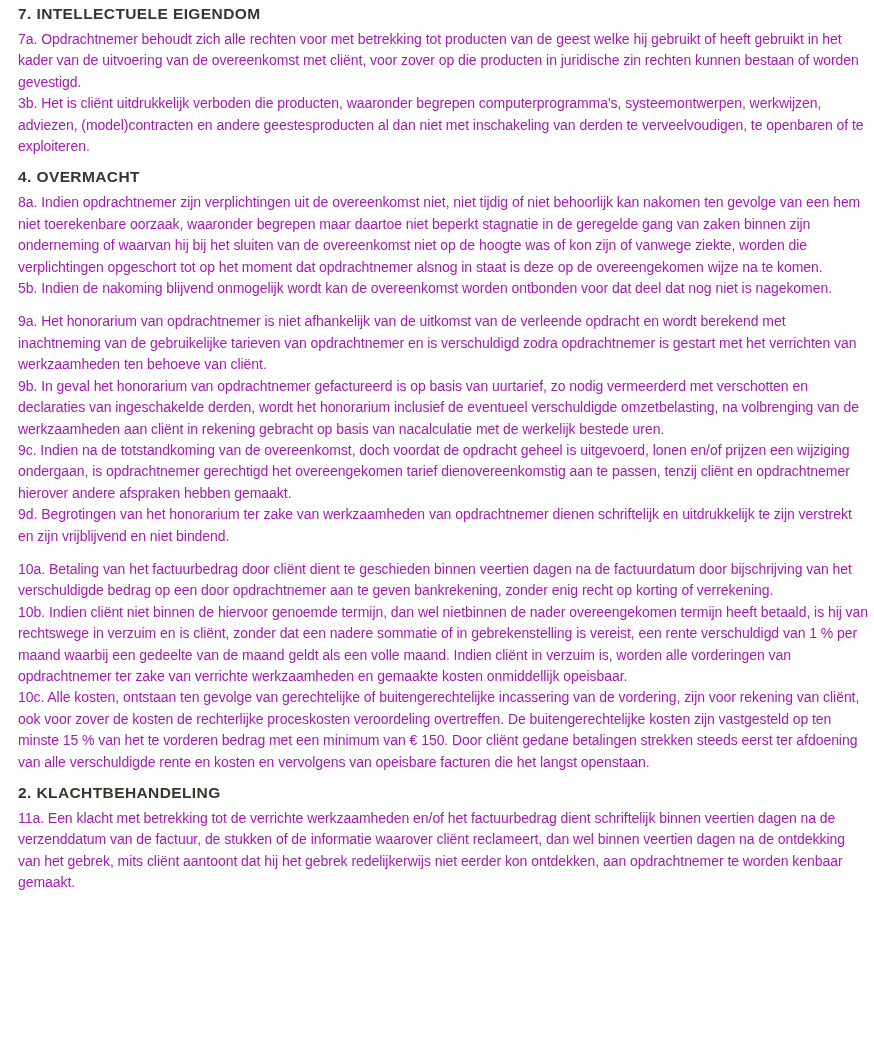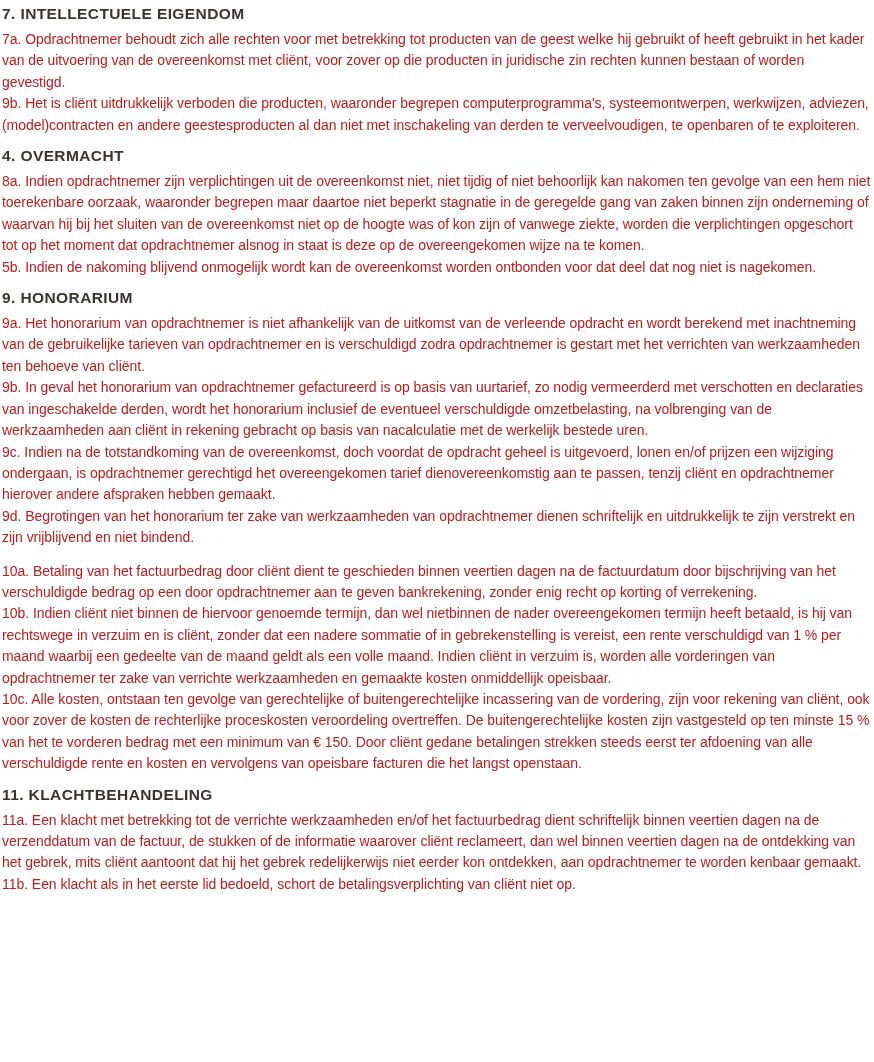--- a/index.html
+++ b/index.html
@@ -12,71 +12,69 @@
     height: 1062px;
     overflow: hidden;
     font-family: "Liberation Sans", sans-serif;
   }
   .doc {
     box-sizing: border-box;
     width: 874px;
     padding: 6px 3px 0 2px;
   }
   .section {
-    margin: 0 0 12px 0;
+    margin: 0 0 12px 16px;
   }
   .section:last-child {
     margin-bottom: 0;
   }
   .section h2 {
     margin: 0 0 7px 0;
     font-size: 15.5px;
     line-height: 16px;
     font-weight: bold;
     letter-spacing: 0.4px;
     color: #3a342e;
   }
   .section p {
     margin: 0;
     font-size: 14px;
     line-height: 21.4px;
     letter-spacing: -0.05px;
-    color: #b91c1c;
+    color: #a21caf;
   }
 </style>
 </head>
 <body>
 
 <div class="doc">
 
   <div class="section">
     <h2>7. INTELLECTUELE EIGENDOM</h2>
     <p>7a. Opdrachtnemer behoudt zich alle rechten voor met betrekking tot producten van de geest welke hij gebruikt of heeft gebruikt in het kader van de uitvoering van de overeenkomst met cliënt, voor zover op die producten in juridische zin rechten kunnen bestaan of worden gevestigd.</p>
-    <p>9b. Het is cliënt uitdrukkelijk verboden die producten, waaronder begrepen computerprogramma's, systeemontwerpen, werkwijzen, adviezen, (model)contracten en andere geestesproducten al dan niet met inschakeling van derden te verveelvoudigen, te openbaren of te exploiteren.</p>
+    <p>3b. Het is cliënt uitdrukkelijk verboden die producten, waaronder begrepen computerprogramma's, systeemontwerpen, werkwijzen, adviezen, (model)contracten en andere geestesproducten al dan niet met inschakeling van derden te verveelvoudigen, te openbaren of te exploiteren.</p>
   </div>
 
   <div class="section">
     <h2>4. OVERMACHT</h2>
     <p>8a. Indien opdrachtnemer zijn verplichtingen uit de overeenkomst niet, niet tijdig of niet behoorlijk kan nakomen ten gevolge van een hem niet toerekenbare oorzaak, waaronder begrepen maar daartoe niet beperkt stagnatie in de geregelde gang van zaken binnen zijn onderneming of waarvan hij bij het sluiten van de overeenkomst niet op de hoogte was of kon zijn of vanwege ziekte, worden die verplichtingen opgeschort tot op het moment dat opdrachtnemer alsnog in staat is deze op de overeengekomen wijze na te komen.</p>
     <p>5b. Indien de nakoming blijvend onmogelijk wordt kan de overeenkomst worden ontbonden voor dat deel dat nog niet is nagekomen.</p>
   </div>
 
   <div class="section">
-    <h2>9. HONORARIUM</h2>
     <p>9a. Het honorarium van opdrachtnemer is niet afhankelijk van de uitkomst van de verleende opdracht en wordt berekend met inachtneming van de gebruikelijke tarieven van opdrachtnemer en is verschuldigd zodra opdrachtnemer is gestart met het verrichten van werkzaamheden ten behoeve van cliënt.</p>
     <p>9b. In geval het honorarium van opdrachtnemer gefactureerd is op basis van uurtarief, zo nodig vermeerderd met verschotten en declaraties van ingeschakelde derden, wordt het honorarium inclusief de eventueel verschuldigde omzetbelasting, na volbrenging van de werkzaamheden aan cliënt in rekening gebracht op basis van nacalculatie met de werkelijk bestede uren.</p>
     <p>9c. Indien na de totstandkoming van de overeenkomst, doch voordat de opdracht geheel is uitgevoerd, lonen en/of prijzen een wijziging ondergaan, is opdrachtnemer gerechtigd het overeengekomen tarief dienovereenkomstig aan te passen, tenzij cliënt en opdrachtnemer hierover andere afspraken hebben gemaakt.</p>
     <p>9d. Begrotingen van het honorarium ter zake van werkzaamheden van opdrachtnemer dienen schriftelijk en uitdrukkelijk te zijn verstrekt en zijn vrijblijvend en niet bindend.</p>
   </div>
 
   <div class="section">
     <p>10a. Betaling van het factuurbedrag door cliënt dient te geschieden binnen veertien dagen na de factuurdatum door bijschrijving van het verschuldigde bedrag op een door opdrachtnemer aan te geven bankrekening, zonder enig recht op korting of verrekening.</p>
     <p>10b. Indien cliënt niet binnen de hiervoor genoemde termijn, dan wel nietbinnen de nader overeengekomen termijn heeft betaald, is hij van rechtswege in verzuim en is cliënt, zonder dat een nadere sommatie of in gebrekenstelling is vereist, een rente verschuldigd van 1 % per maand waarbij een gedeelte van de maand geldt als een volle maand. Indien cliënt in verzuim is, worden alle vorderingen van opdrachtnemer ter zake van verrichte werkzaamheden en gemaakte kosten onmiddellijk opeisbaar.</p>
     <p>10c. Alle kosten, ontstaan ten gevolge van gerechtelijke of buitengerechtelijke incassering van de vordering, zijn voor rekening van cliënt, ook voor zover de kosten de rechterlijke proceskosten veroordeling overtreffen. De buitengerechtelijke kosten zijn vastgesteld op ten minste 15 % van het te vorderen bedrag met een minimum van € 150. Door cliënt gedane betalingen strekken steeds eerst ter afdoening van alle verschuldigde rente en kosten en vervolgens van opeisbare facturen die het langst openstaan.</p>
   </div>
 
   <div class="section">
-    <h2>11. KLACHTBEHANDELING</h2>
+    <h2>2. KLACHTBEHANDELING</h2>
     <p>11a. Een klacht met betrekking tot de verrichte werkzaamheden en/of het factuurbedrag dient schriftelijk binnen veertien dagen na de verzenddatum van de factuur, de stukken of de informatie waarover cliënt reclameert, dan wel binnen veertien dagen na de ontdekking van het gebrek, mits cliënt aantoont dat hij het gebrek redelijkerwijs niet eerder kon ontdekken, aan opdrachtnemer te worden kenbaar gemaakt.</p>
-    <p>11b. Een klacht als in het eerste lid bedoeld, schort de betalingsverplichting van cliënt niet op.</p>
   </div>
 
 </div>
 
 </body></html>

